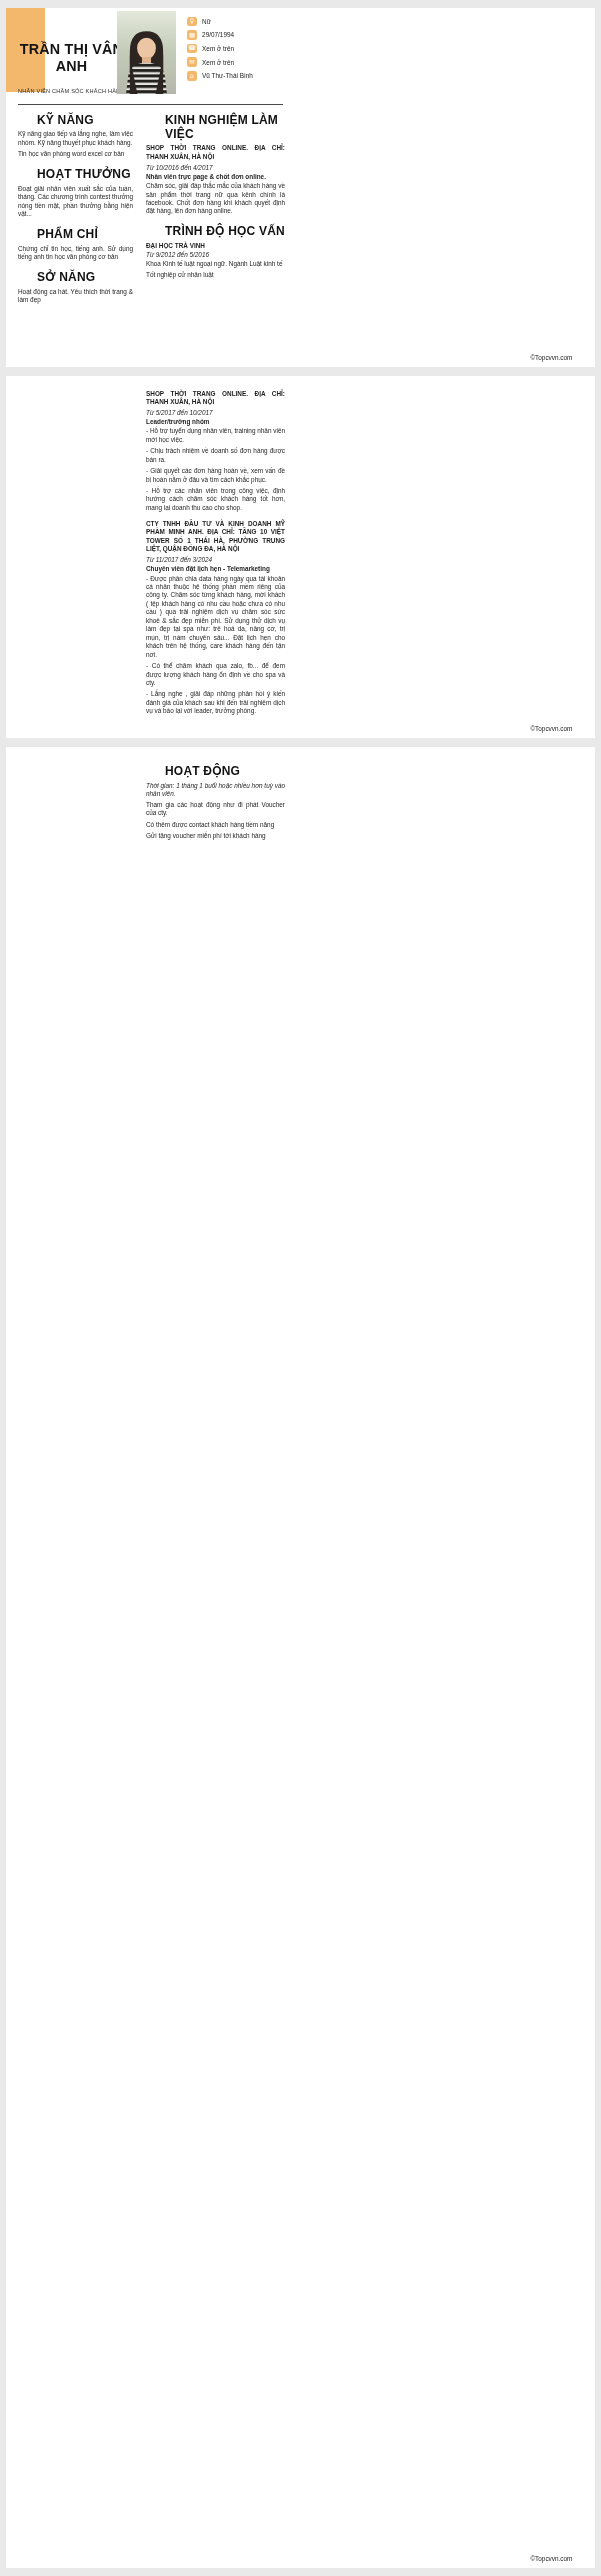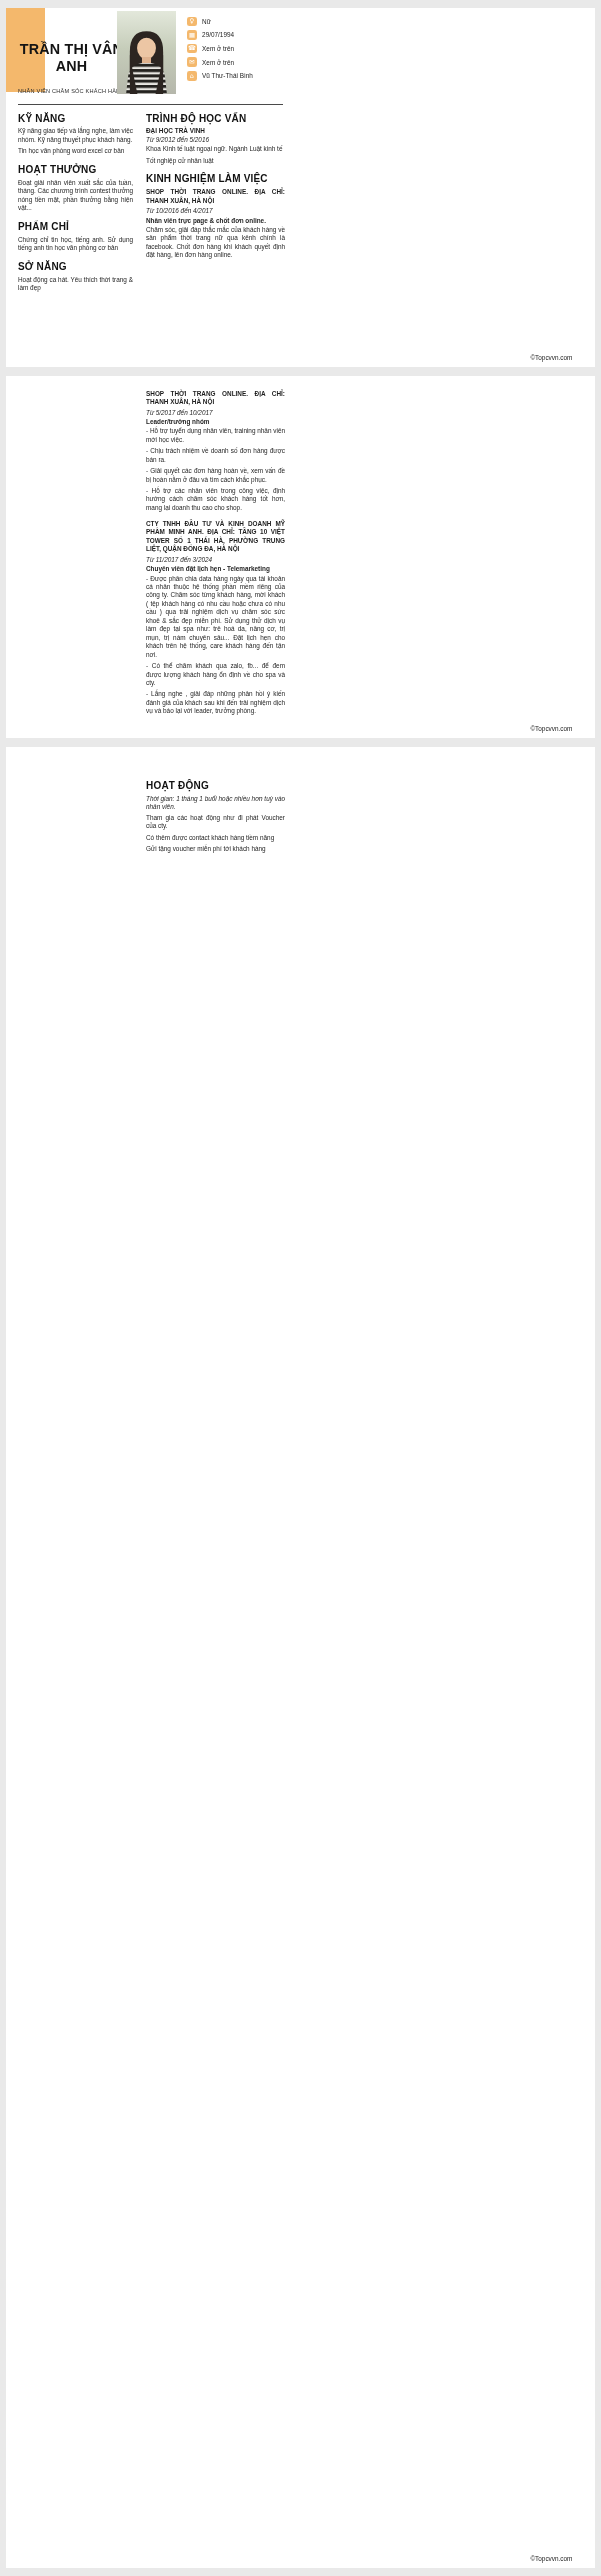--- a/index.html
+++ b/index.html
@@ -41,24 +41,24 @@
   }
   .cval { font-size:6.4px; color:#222; }
 
   .divider { position:absolute; left:12px; top:96px; width:265px; border-top:0.8px solid #4a4a4a; }
 
   
   .col-left  { position:absolute; left:12px;  top:105px; width:115px; }
   .col-right { position:absolute; left:140px; top:105px; width:139px; }
   .col-single{ position:absolute; left:140px; width:139px; }
   #page2 .col-single { top:13.5px; }
-  #page3 .col-single { top:33px; }
+  #page3 .col-single { top:17px; }
 
   .section { margin-bottom:8.3px; }
-  .h-section { font-size:10px; font-weight:bold; color:#111; margin-bottom:3.8px; letter-spacing:0.2px; }
+  .h-section { font-size:12px; font-weight:bold; color:#111; margin-bottom:3.8px; letter-spacing:0.2px;margin-left:19px; }
   .p  { font-size:6.4px; line-height:1.32; text-align:justify; margin-bottom:3px; }
   .company { font-size:6.4px; line-height:1.32; font-weight:bold; text-align:justify; margin-bottom:2.3px; }
   .period  { font-size:6.4px; font-style:italic; margin-bottom:2.3px; }
   .role    { font-size:6.4px; font-weight:bold; margin-bottom:2.3px; }
   .job { margin-bottom:7.5px; }
   .school { font-size:6.4px; font-weight:bold; margin-bottom:1.5px; }
 
   .watermark { position:absolute; right:22.6px; bottom:6px; font-size:6.4px; color:#1b1b1b; }
 </style>
 </head>
@@ -134,34 +134,34 @@
       <p class="p">Chứng chỉ tin học, tiếng anh. Sử dụng tiếng anh tin học văn phòng cơ bản</p>
     </div>
     <div class="section">
       <div class="h-section">SỞ NĂNG</div>
       <p class="p">Hoạt động ca hát. Yêu thích thời trang &amp; làm đẹp</p>
     </div>
   </div>
 
   <div class="col-right">
     <div class="section">
-      <div class="h-section">TRÌNH ĐỘ HỌC VẤN</div>
-      <div class="school">ĐẠI HỌC TRÀ VINH</div>
-      <div class="period">Từ 9/2012 đến 5/2016</div>
-      <p class="p">Khoa Kinh tế luật ngoại ngữ.  Ngành Luật kinh tế</p>
-      <p class="p">Tốt nghiệp cử nhân luật</p>
-    </div>
-    <div class="section">
       <div class="h-section">KINH NGHIỆM LÀM VIỆC</div>
       <div class="job">
         <div class="company">SHOP THỜI TRANG ONLINE. ĐỊA CHỈ: THANH XUÂN, HÀ NỘI</div>
         <div class="period">Từ 10/2016 đến 4/2017</div>
         <div class="role">Nhân viên trực page &amp; chốt đơn online.</div>
         <p class="p">Chăm sóc, giải đáp thắc mắc của khách hàng về sản phẩm thời trang nữ qua kênh chính là facebook. Chốt đơn hàng khi khách quyết định đặt hàng, lên đơn hàng online.</p>
       </div>
+    </div>
+    <div class="section">
+      <div class="h-section">TRÌNH ĐỘ HỌC VẤN</div>
+      <div class="school">ĐẠI HỌC TRÀ VINH</div>
+      <div class="period">Từ 9/2012 đến 5/2016</div>
+      <p class="p">Khoa Kinh tế luật ngoại ngữ.  Ngành Luật kinh tế</p>
+      <p class="p">Tốt nghiệp cử nhân luật</p>
     </div>
   </div>
 
   <div class="watermark">©Topcvvn.com</div>
 </div>
 
 <div class="page" id="page2">
   <div class="col-single">
     <div class="job">
       <div class="company">SHOP THỜI TRANG ONLINE. ĐỊA CHỈ: THANH XUÂN, HÀ NỘI</div>

